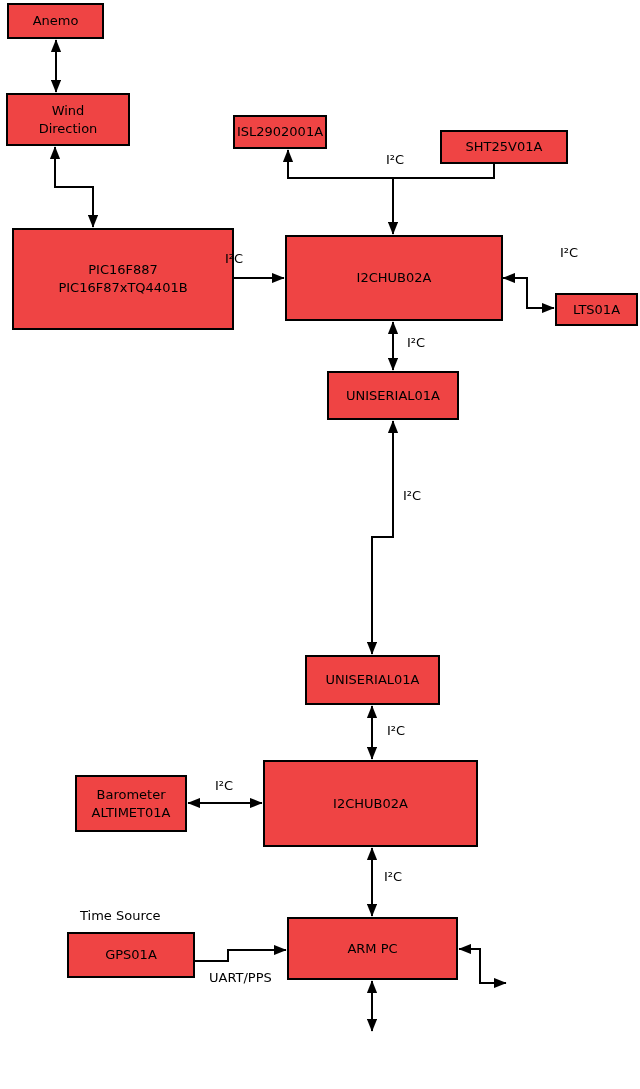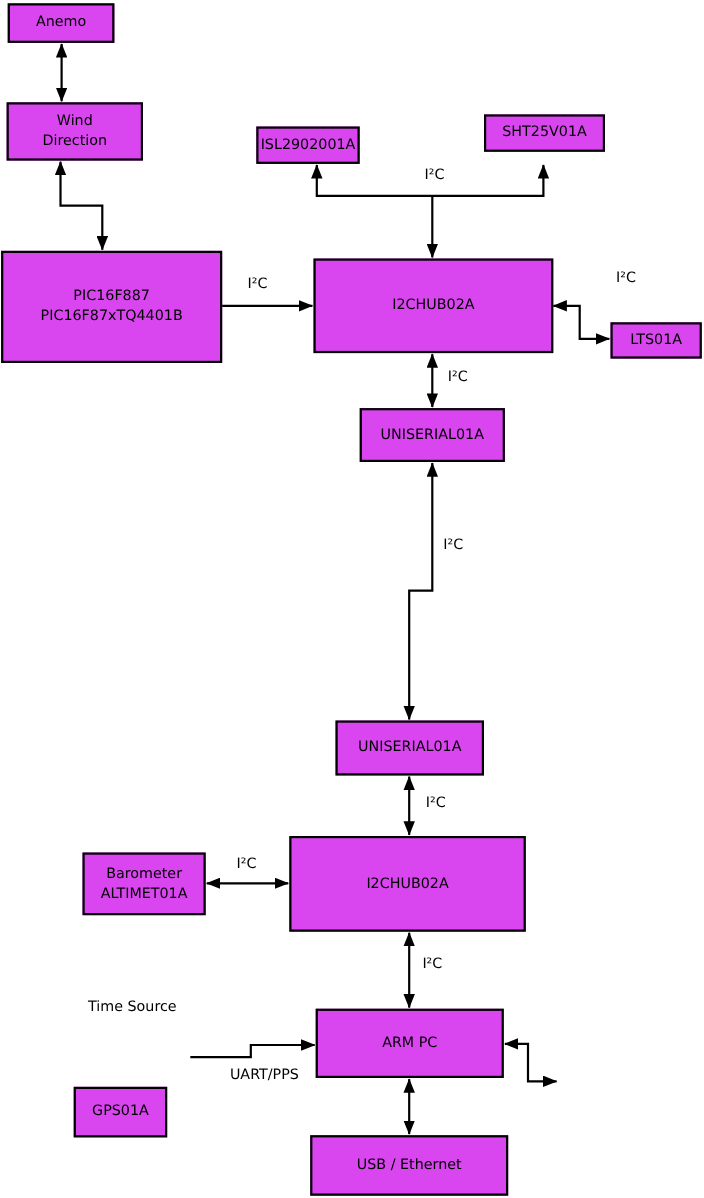--- a/index.html
+++ b/index.html
@@ -10,21 +10,21 @@
     font-family:"DejaVu Sans", sans-serif;
     color:#000000;
     overflow:hidden;
   }
   .wires{position:absolute;left:0;top:0;}
   .edge{stroke:#000000;stroke-width:2;fill:none;}
   .node{
     position:absolute;
     box-sizing:border-box;
     border:2px solid #000000;
-    background:#d946ef;
+    background:#ef4444;
     display:flex;
     align-items:center;
     justify-content:center;
     text-align:center;
     font-size:13px;
     line-height:1.35;
     white-space:pre-line;
   }
   .flabel{
     position:absolute;
@@ -58,46 +58,45 @@
     <path class="edge" d="M 173 961 H 228 V 950 H 286" marker-end="url(#ah)"></path>
     <path class="edge" d="M 459 949 H 480 V 983 H 506" marker-start="url(#ah)" marker-end="url(#ah)"></path>
     <path class="edge" d="M 372 981 V 1031" marker-start="url(#ah)" marker-end="url(#ah)"></path>
   </svg>
 
   <div class="node" style="left:7px;top:3px;width:97px;height:36px">Anemo</div>
 
   <div class="node" style="left:6px;top:93px;width:124px;height:53px">Wind
 Direction</div>
 
-  <div class="node" style="left:1px;top:228px;width:201px;height:102px">PIC16F887
+  <div class="node" style="left:12px;top:228px;width:222px;height:102px">PIC16F887
 PIC16F87xTQ4401B</div>
 
   <div class="node" style="left:233px;top:115px;width:94px;height:34px">ISL2902001A</div>
 
-  <div class="node" style="left:440px;top:104px;width:110px;height:34px">SHT25V01A</div>
+  <div class="node" style="left:440px;top:130px;width:128px;height:34px">SHT25V01A</div>
 
   <div class="node" style="left:285px;top:235px;width:218px;height:86px">I2CHUB02A</div>
 
   <div class="node" style="left:555px;top:293px;width:83px;height:33px">LTS01A</div>
 
   <div class="node" style="left:327px;top:371px;width:132px;height:49px">UNISERIAL01A</div>
 
   <div class="node" style="left:305px;top:655px;width:135px;height:50px">UNISERIAL01A</div>
 
   <div class="node" style="left:75px;top:775px;width:112px;height:57px">Barometer
 ALTIMET01A</div>
 
   <div class="node" style="left:263px;top:760px;width:215px;height:87px">I2CHUB02A</div>
 
-  <div class="node" style="left:67px;top:988px;width:85px;height:46px">GPS01A</div>
+  <div class="node" style="left:67px;top:932px;width:128px;height:46px">GPS01A</div>
 
   <div class="node" style="left:287px;top:917px;width:171px;height:63px">ARM PC</div>
 
 
-  <div class="node" style="left:282px;top:1032px;width:180px;height:55px">USB / Ethernet</div>
 
   <div class="flabel" style="left:386px;top:152px">I²C</div>
   <div class="flabel" style="left:225px;top:251px">I²C</div>
   <div class="flabel" style="left:560px;top:245px">I²C</div>
   <div class="flabel" style="left:407px;top:335px">I²C</div>
   <div class="flabel" style="left:403px;top:488px">I²C</div>
   <div class="flabel" style="left:387px;top:723px">I²C</div>
   <div class="flabel" style="left:215px;top:778px">I²C</div>
   <div class="flabel" style="left:384px;top:869px">I²C</div>
   <div class="flabel" style="left:80px;top:908px">Time Source</div>

